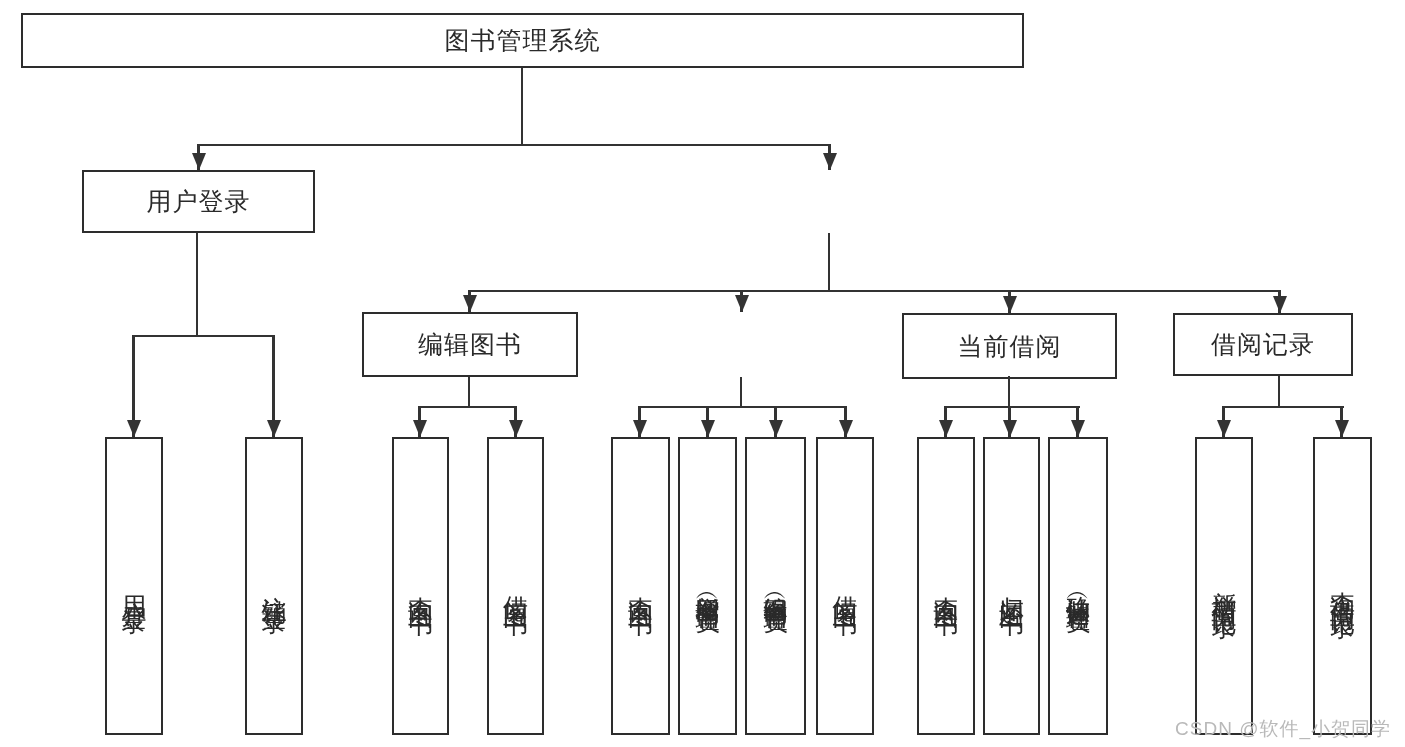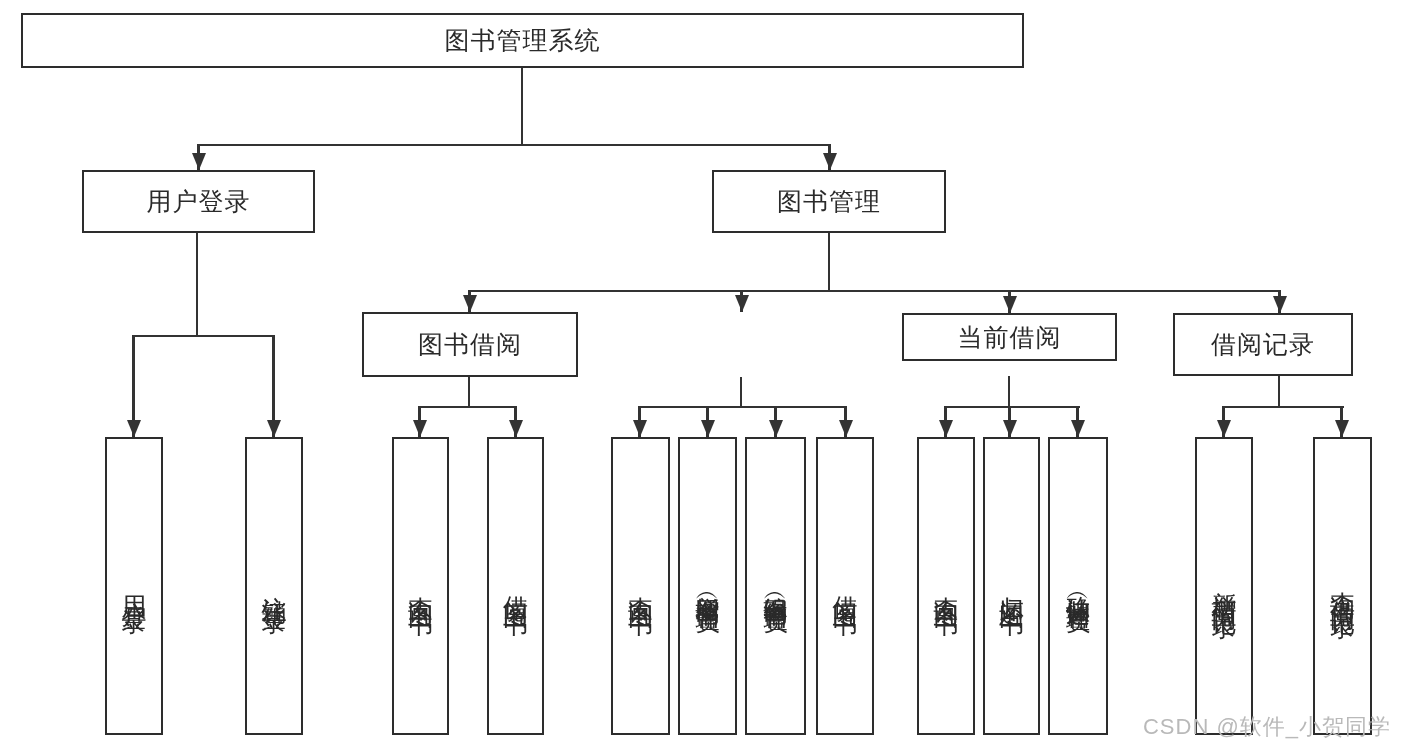--- a/index.html
+++ b/index.html
@@ -27,54 +27,53 @@
   .hline{position:absolute;height:2px;background:var(--line,#333);}
   .arrow{position:absolute;width:3px;background:var(--line,#333);}
   .arrow::after{
     content:"";position:absolute;bottom:0;left:50%;transform:translateX(-50%);
     width:0;height:0;
     border-left:7px solid transparent;border-right:7px solid transparent;
     border-top:17px solid var(--line,#333);
   }
   .watermark{
     position:absolute;right:14px;bottom:5px;
-    font-size:22px;letter-spacing:1px;
+    font-size:19px;letter-spacing:1px;
     color:var(--watermark,#b9b9b9);
     text-align:center;
   }
 </style>
 </head>
 <body>
 
 <div class="stage">
 
   <div class="node" style="left:21px;top:13px;width:1003px;height:55px;">图书管理系统</div>
 
   <div class="vline" style="left:521px;top:68px;height:78px;"></div>
   <div class="hline" style="left:197px;top:144px;width:634px;"></div>
   <div class="arrow" style="left:197px;top:144px;height:26px;"></div>
   <div class="arrow" style="left:828px;top:144px;height:26px;"></div>
 
   <div class="node" style="left:82px;top:170px;width:233px;height:63px;">用户登录</div>
-  <div class="node" style="left:712px;top:170px;width:234px;height:63px;">图书管理</div>
 
   <div class="vline" style="left:196px;top:233px;height:104px;"></div>
   <div class="hline" style="left:133px;top:335px;width:142px;"></div>
   <div class="arrow" style="left:132px;top:335px;height:102px;"></div>
   <div class="arrow" style="left:272px;top:335px;height:102px;"></div>
 
   <div class="vline" style="left:828px;top:233px;height:59px;"></div>
   <div class="hline" style="left:469px;top:290px;width:812px;"></div>
   <div class="arrow" style="left:468px;top:290px;height:22px;"></div>
   <div class="arrow" style="left:740px;top:290px;height:22px;"></div>
   <div class="arrow" style="left:1008px;top:290px;height:23px;"></div>
   <div class="arrow" style="left:1278px;top:290px;height:23px;"></div>
 
-  <div class="node" style="left:362px;top:312px;width:216px;height:65px;">图书借阅</div>
-  <div class="node" style="left:902px;top:313px;width:215px;height:48px;">当前借阅</div>
+  <div class="node" style="left:362px;top:312px;width:216px;height:65px;">编辑图书</div>
+  <div class="node" style="left:902px;top:313px;width:215px;height:66px;">当前借阅</div>
   <div class="node" style="left:1173px;top:313px;width:180px;height:63px;">借阅记录</div>
 
   <div class="vline" style="left:468px;top:377px;height:31px;"></div>
   <div class="hline" style="left:419px;top:406px;width:98px;"></div>
   <div class="arrow" style="left:418px;top:406px;height:31px;"></div>
   <div class="arrow" style="left:514px;top:406px;height:31px;"></div>
 
   <div class="vline" style="left:740px;top:377px;height:31px;"></div>
   <div class="hline" style="left:639px;top:406px;width:208px;"></div>
   <div class="arrow" style="left:638px;top:406px;height:31px;"></div>

